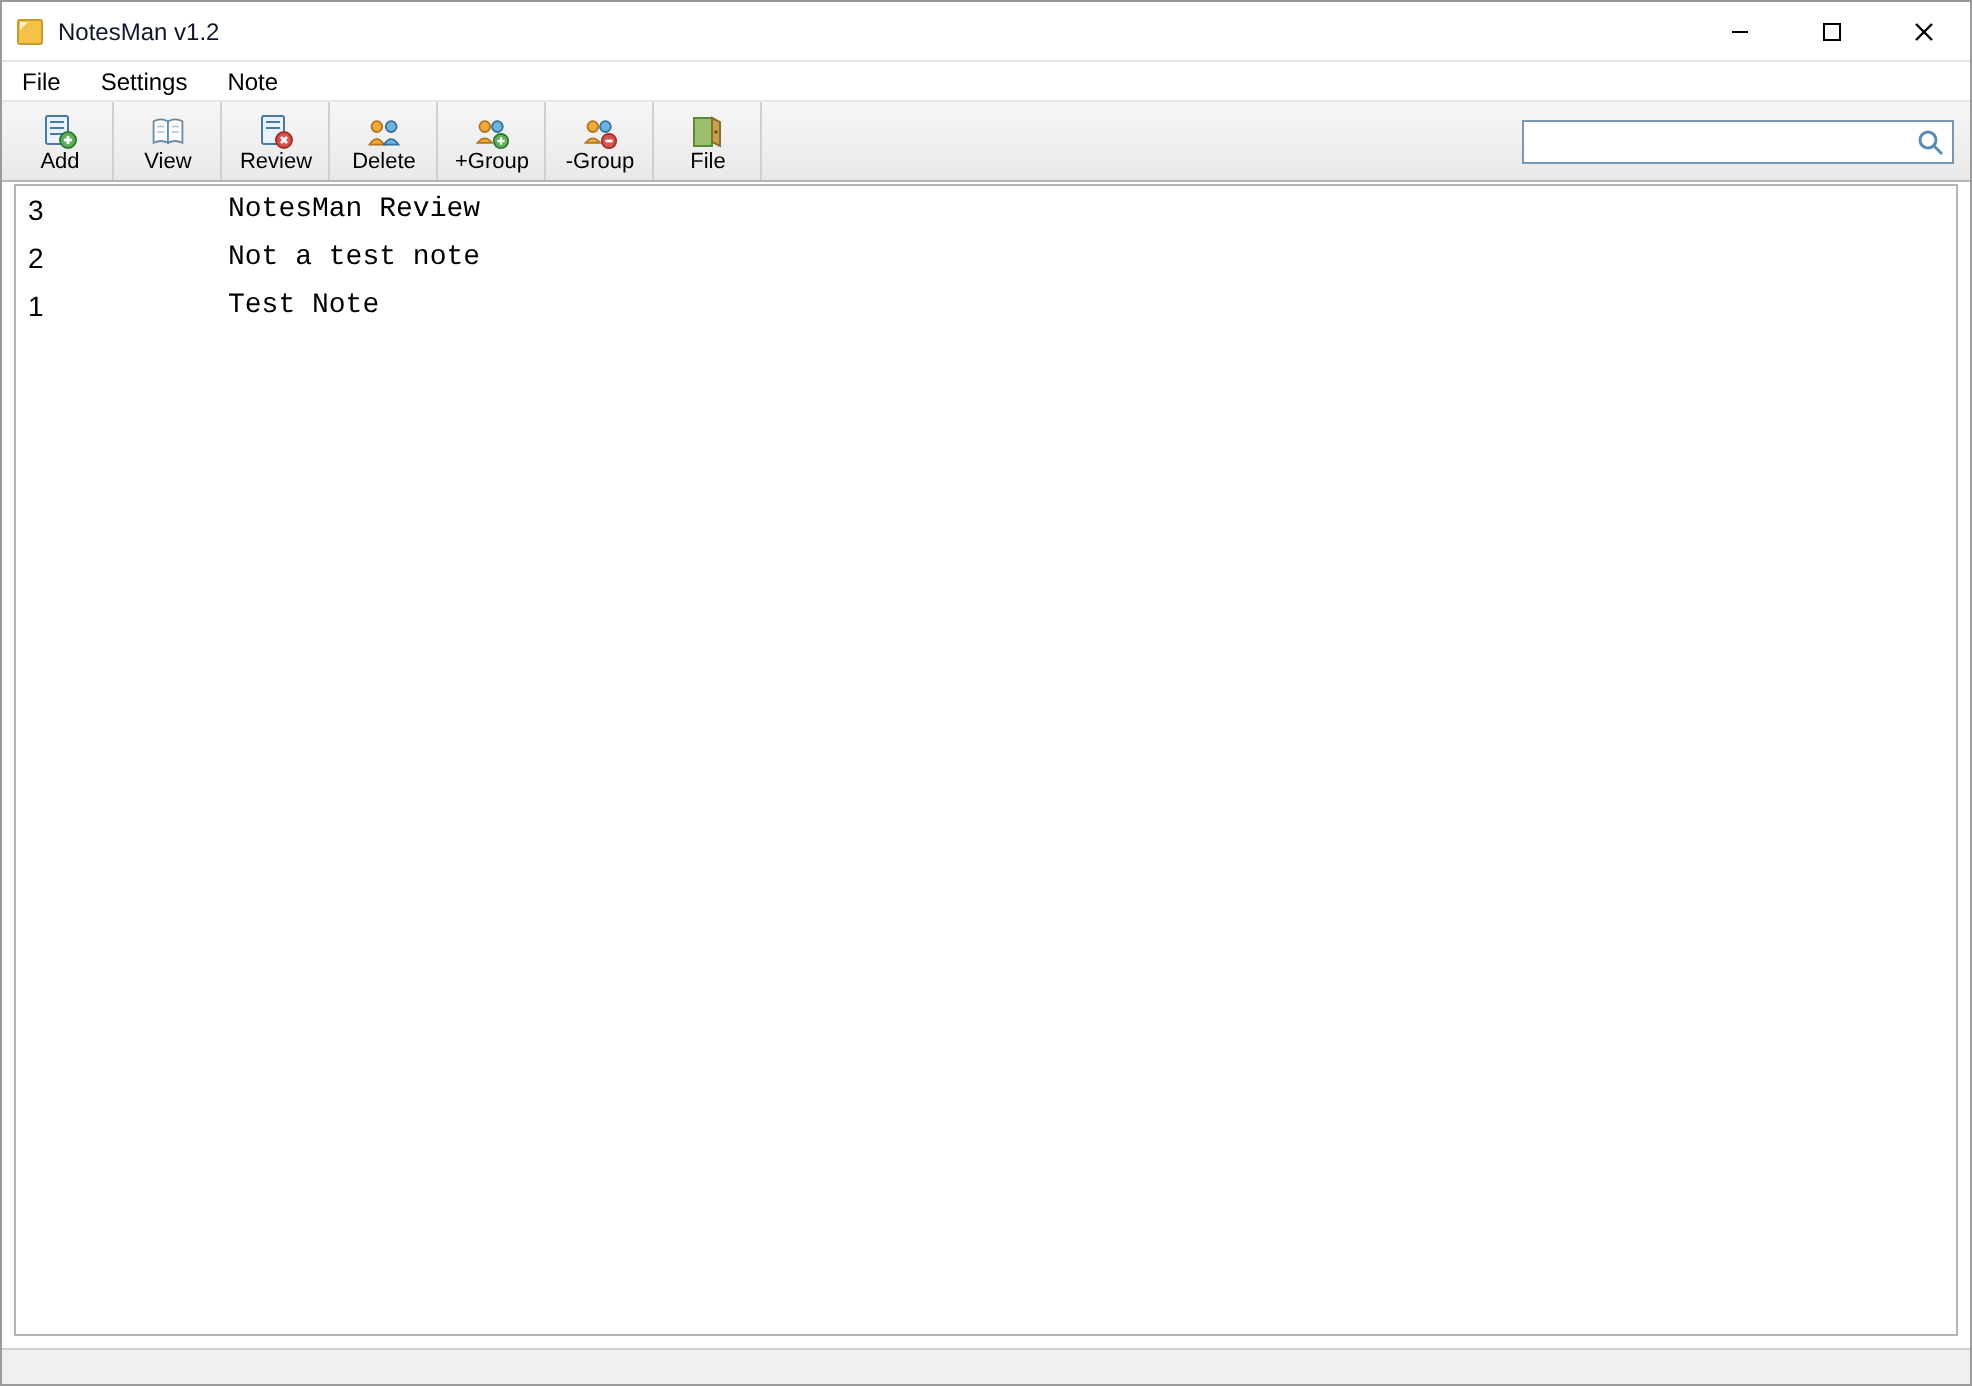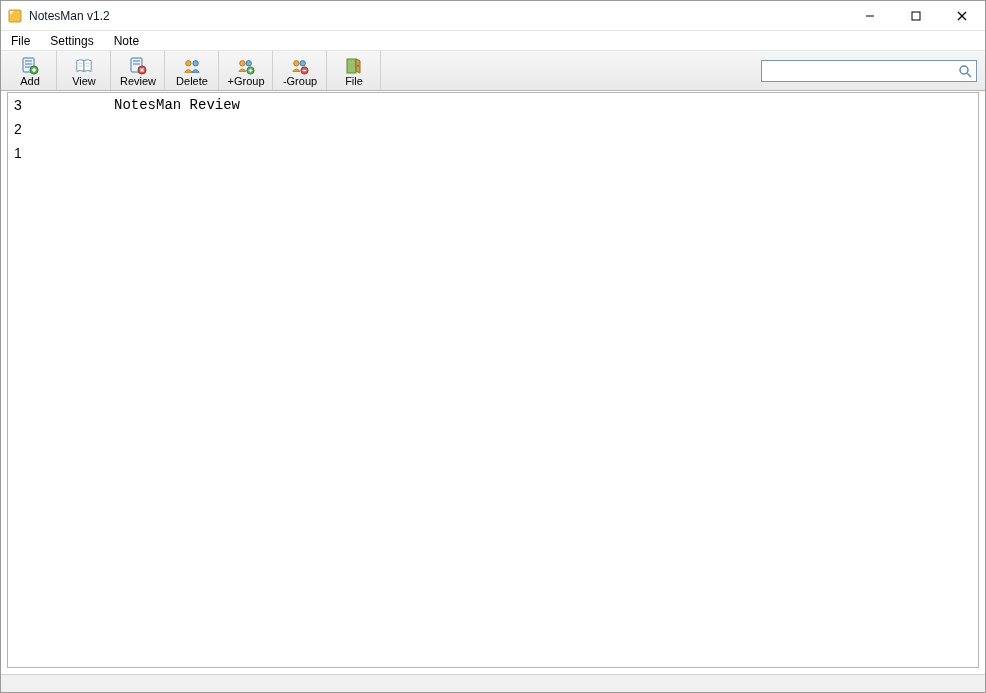--- a/index.html
+++ b/index.html
@@ -279,21 +279,23 @@
     </div>
   </div>
 
   <div class="content">
     <div class="row">
       <span class="col-id">3</span>
       <span class="col-title">NotesMan Review</span>
     </div>
     <div class="row">
       <span class="col-id">2</span>
+      <span class="col-title">Not a test note</span>
     </div>
     <div class="row">
       <span class="col-id">1</span>
+      <span class="col-title">Test Note</span>
     </div>
   </div>
 
   <div class="statusbar"></div>
 
 </div>
 
 </body></html>

